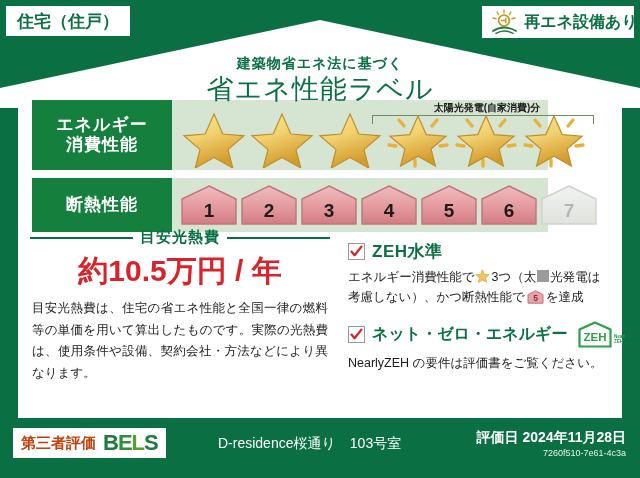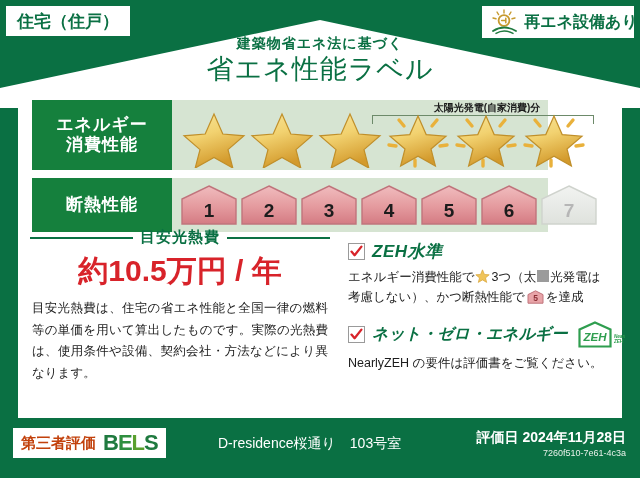--- a/index.html
+++ b/index.html
@@ -77,20 +77,21 @@
     width: 640px;
     text-align: center;
     z-index: 3;
   }
   #title-sub {
     font-size: 14px;
     font-weight: bold;
     color: #0a7043;
     letter-spacing: 1px;
     line-height: 1.1;
+    margin-top: 20px;
   }
   #title-main {
     font-size: 27px;
     font-weight: normal;
     color: #0a7043;
     letter-spacing: 1px;
     line-height: 1.2;
     margin-top: 2px;
   }
 
@@ -250,21 +251,20 @@
   #lower-right {
     position: absolute;
     left: 330px;
     top: 144px;
     width: 262px;
   }
   .check-heading {
     display: flex;
     align-items: center;
     gap: 7px;
-    font-style: italic;
   }
   .checkbox {
     flex: 0 0 auto;
     width: 17px;
     height: 17px;
     border: 1px solid #9a9a9a;
     background: #fff;
     position: relative;
     box-sizing: border-box;
   }

